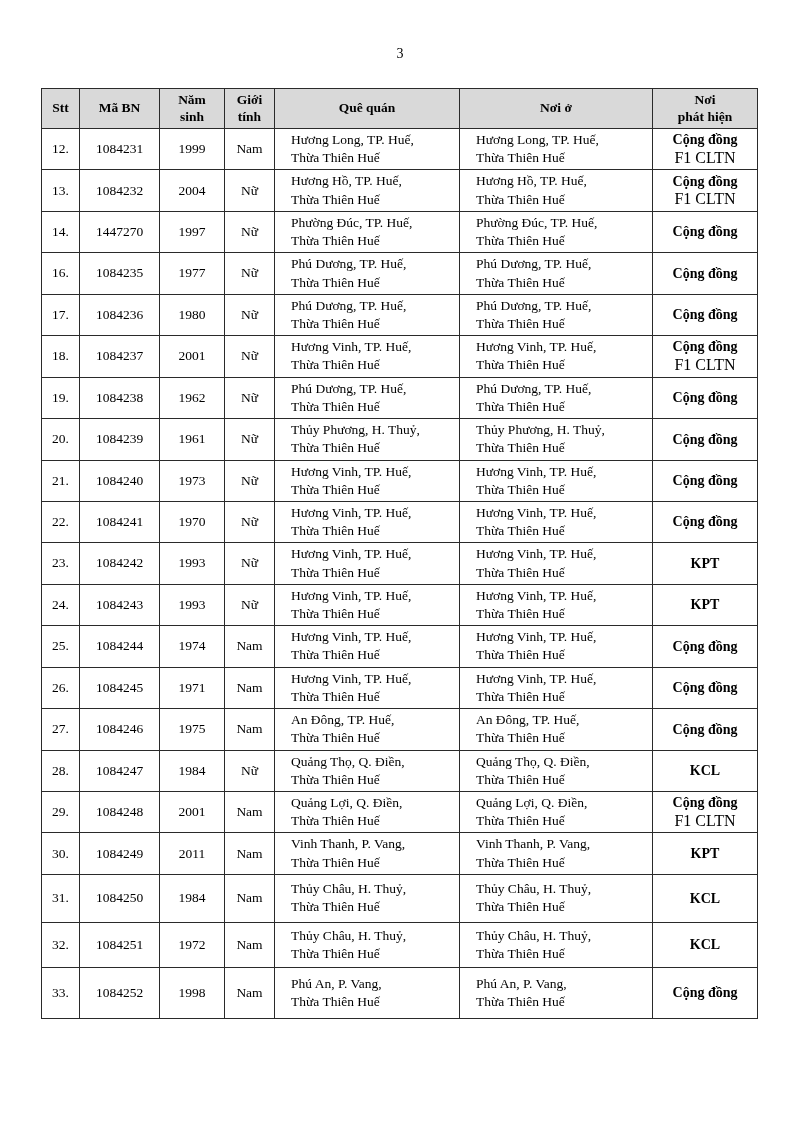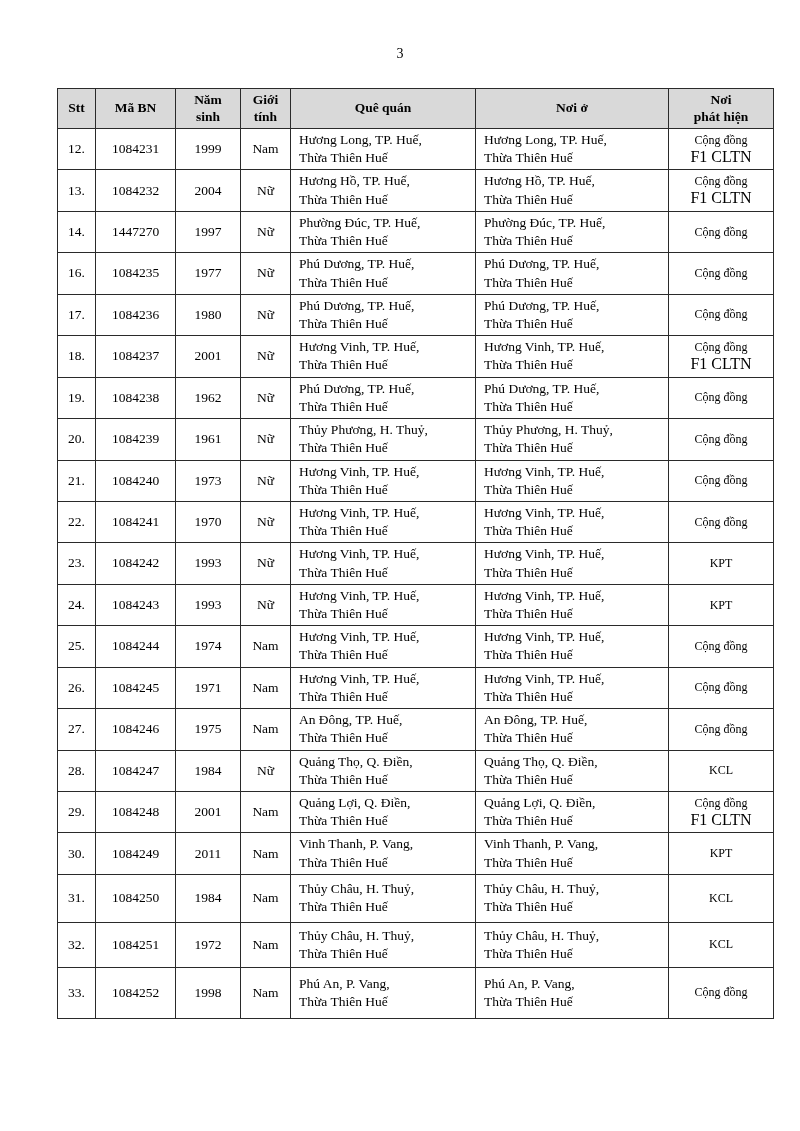--- a/index.html
+++ b/index.html
@@ -11,21 +11,21 @@
     font-family: "Liberation Serif", "DejaVu Serif", serif;
     position: relative;
     overflow: hidden;
   }
   .page-number {
     position: absolute; top: 46px; left: 0;
     width: 800px; text-align: center;
     font-size: 14px;
   }
   table.patient-table {
-    position: absolute; top: 88px; left: 57px;
+    position: absolute; top: 88px; left: 41px;
     width: 714px;
     border-collapse: collapse;
     table-layout: fixed;
   }
   th, td {
     border: 1px solid #2a2a2a;
     padding: 2px 4px;
     vertical-align: middle;
     white-space: pre-line;
     overflow: hidden;
@@ -36,33 +36,33 @@
     font-size: 13.5px;
     line-height: 1.25;
     text-align: center;
     height: 40px;
   }
   td {
     font-size: 13.5px;
     line-height: 1.35;
     text-align: center;
   }
-  td.c4, td.c5 { text-align: left; padding-left: 8px; }
+  td.c4, td.c5 { text-align: left; padding-left: 16px; }
   tbody tr { height: 41px; }
   tbody tr:nth-last-child(3) { height: 48px; }
   tbody tr:nth-last-child(2) { height: 45px; }
   tbody tr:nth-last-child(1) { height: 51px; }
   .c0 { width: 38px; }
   .c1 { width: 80px; }
   .c2 { width: 65px; }
   .c3 { width: 50px; }
   .c4 { width: 185px; }
   .c5 { width: 193px; }
   .c6 { width: 105px; }
-  .detect-main { font-size: 12px; line-height: 1.25; }
+  .detect-main { font-size: 14px; line-height: 1.25; font-weight: bold; }
   .detect-sub  { font-size: 16px;  line-height: 1.15; }
 </style>
 </head>
 <body>
 
 <div class="page-number">3</div>
 
 <table class="patient-table">
   <thead>
     <tr>

